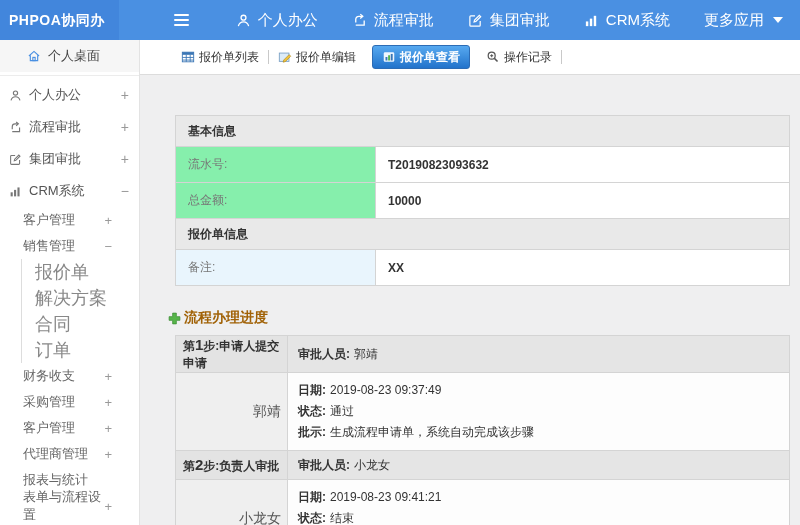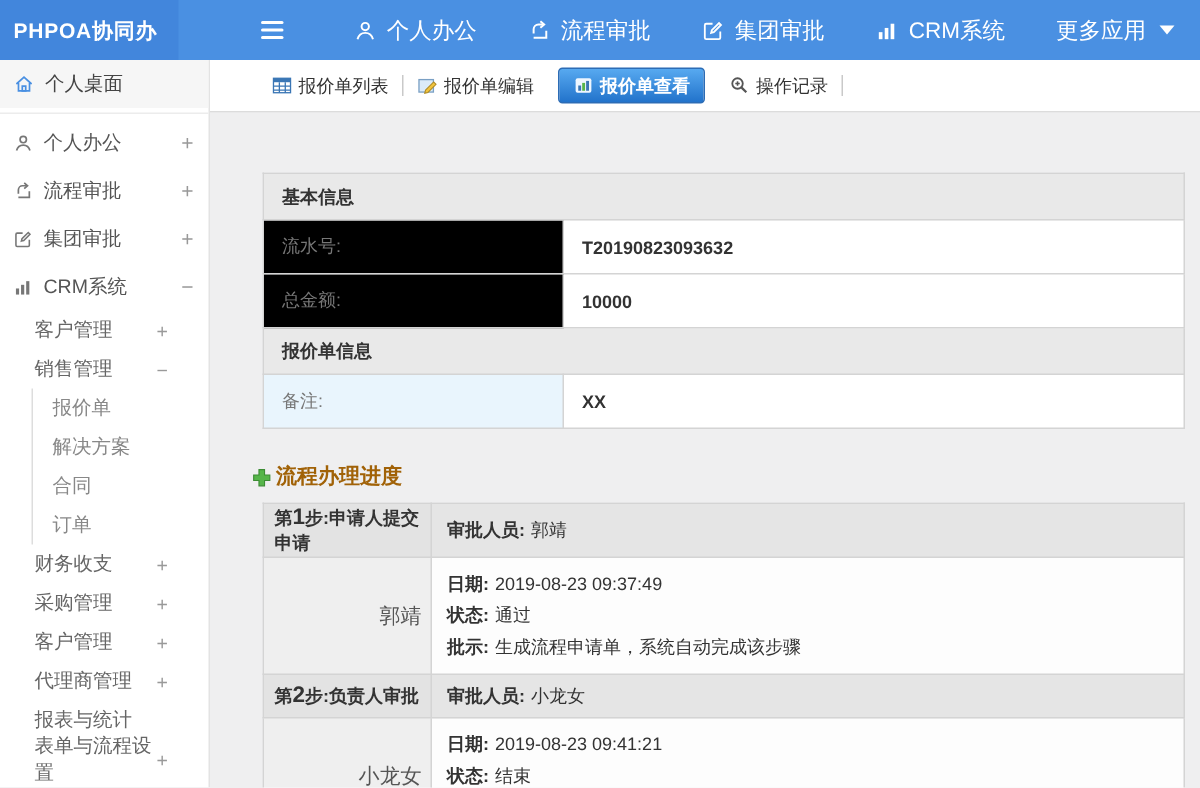--- a/index.html
+++ b/index.html
@@ -17,54 +17,54 @@
                  margin:0 17px; cursor:pointer; white-space:nowrap; }
   .topnav-item svg { width:15px; height:15px; color:#fff; }
   .caret { width:0; height:0; border-left:5px solid transparent; border-right:5px solid transparent;
            border-top:6px solid #fff; margin-left:2px; }
 
   
   .main { display:flex; height:485px; }
 
   
   .sidebar { width:140px; background:#fff; border-right:1px solid #e3e3e3; overflow:hidden; flex:none; }
-  .side-desktop { height:32px; display:flex; align-items:center; gap:7px; padding-left:9px;
+  .side-desktop { height:32px; display:flex; align-items:center; gap:7px; padding-left:27px;
                   background:#f6f6f6; color:#444; font-size:13px; cursor:pointer; }
   .side-desktop svg { width:14px; height:14px; color:#4a90e2; }
   .side-sep { height:1px; background:#ececec; margin:3px 0; }
   .side-item { height:32px; display:flex; align-items:center; padding:0 10px 0 9px;
                color:#555; font-size:13px; cursor:pointer; }
   .side-item svg { width:13px; height:13px; color:#777; margin-right:7px; flex:none; }
   .side-item .lbl { flex:1; }
   .side-item .tg { color:#999; font-size:14px; }
   .side-child { height:26px; display:flex; align-items:center; padding:0 27px 0 23px;
                 color:#666; font-size:13px; cursor:pointer; }
   .side-child .lbl { flex:1; }
   .side-child .tg { color:#999; font-size:13px; }
   .side-subs { border-left:1px solid #ddd; margin-left:21px; }
-  .side-sub { height:26px; line-height:26px; padding-left:13px; color:#888; font-size:13px; cursor:pointer; }
+  .side-sub { height:26px; line-height:26px; padding-left:13px; color:#888; font-size:18px; cursor:pointer; }
   .side-lower .side-child { color:#666; }
 
   
   .content { flex:1; display:flex; flex-direction:column; background:#efeff0; min-width:0;gap:20px; }
   .tabbar { height:35px; background:#fff; border-bottom:1px solid #dcdcdc; display:flex;
             align-items:center; padding-left:32px; flex:none; }
   .tab { display:flex; align-items:center; gap:4px; padding:0 9px; color:#333; cursor:pointer; white-space:nowrap; }
   .tab svg { width:14px; height:14px; }
   .tab-sep { width:1px; height:14px; background:#c9c9c9; }
   .tab.active { background:linear-gradient(#57a9f0,#2273cb); border:1px solid #2c6cb5; border-radius:3px;
                 color:#fff; height:24px; margin:0 7px; padding:0 9px; font-weight:bold;text-align:right; }
 
   .scroll { padding:20px 10px 0 35px; }
 
   
   table { border-collapse:collapse; width:100%; background:#fff; }
   .info-table td { border:1px solid #d4d4d4; }
   .info-table .sec td { background:#e9e9e9; font-weight:bold; color:#333; height:31px; padding-left:12px; }
-  .info-table .lblcell { width:200px; background:#000000; color:#777; height:36px; padding-left:12px; }
+  .info-table .lblcell { width:200px; background:#86efac; color:#777; height:36px; padding-left:12px; }
   .info-table .valcell { background:#fff; color:#333; padding-left:12px;font-weight:bold; }
   .info-table .notecell { background:#e9f5fd; }
 
   
   .prog-head { display:flex; align-items:center; gap:3px; margin:23px 0 8px -7px;
                color:#a16207; font-size:14px; font-weight:bold; }
   .prog-head svg { width:13px; height:13px; }
   .prog-table td { border:1px solid #d4d4d4; }
   .prog-table .stepcell { width:112px; background:#e3e3e3; color:#333; font-weight:bold;
                           height:29px; padding-left:7px; font-size:12px; }

